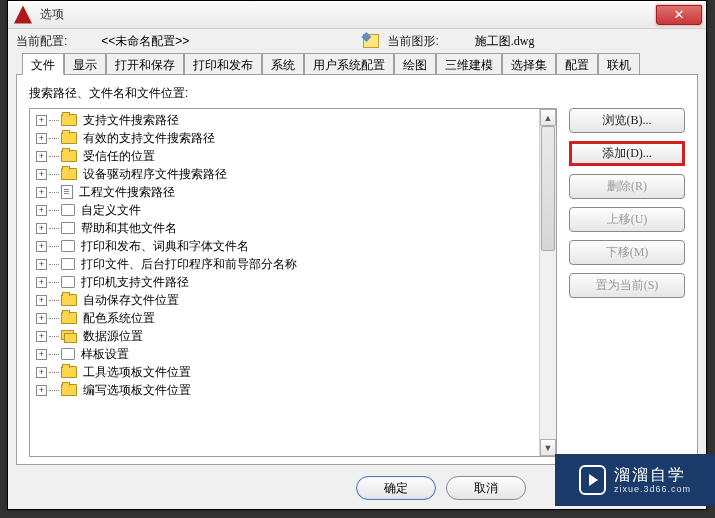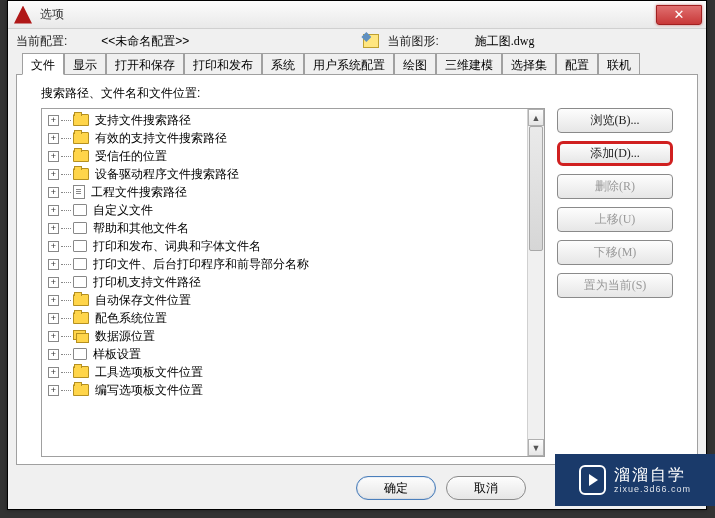--- a/index.html
+++ b/index.html
@@ -100,21 +100,21 @@
     background: #fff;
     border-bottom: 1px solid #fff;
     z-index: 2;
   }
   .content {
     position: absolute;
     left: 8px; right: 8px; top: 74px; bottom: 44px;
     background: #fff;
     border: 1px solid #a0a0a0;
     border-top: none;
-    padding: 10px 24px;
+    padding: 10px 12px;
   }
   .content-label { margin-bottom: 6px; }
   .layout { display: flex; gap: 12px; height: calc(100% - 20px); }
   .tree-wrap {
     flex: 1;
     border: 1px solid #a0a0a0;
     background: #fff;
     overflow: hidden;
     position: relative;
   }
@@ -224,21 +224,21 @@
     border: 1px solid #8a8a8a;
     background: linear-gradient(#fdfdfd, #e6e6e6);
     border-radius: 4px;
     display: flex; align-items: center; justify-content: center;
     color: #222;
     font-family: "SimSun";
   }
   .side-btn.disabled { color: #9a9a9a; }
   .side-btn.hl {
     border: 3px solid #d02020;
-    border-radius: 6px;
+    border-radius: 0;
     text-align: center;
   }
   .bottom-bar {
     position: absolute;
     left: 0; right: 0; bottom: 0;
     height: 42px;
     display: flex;
     align-items: center;
     justify-content: flex-end;
     padding-right: 180px;

